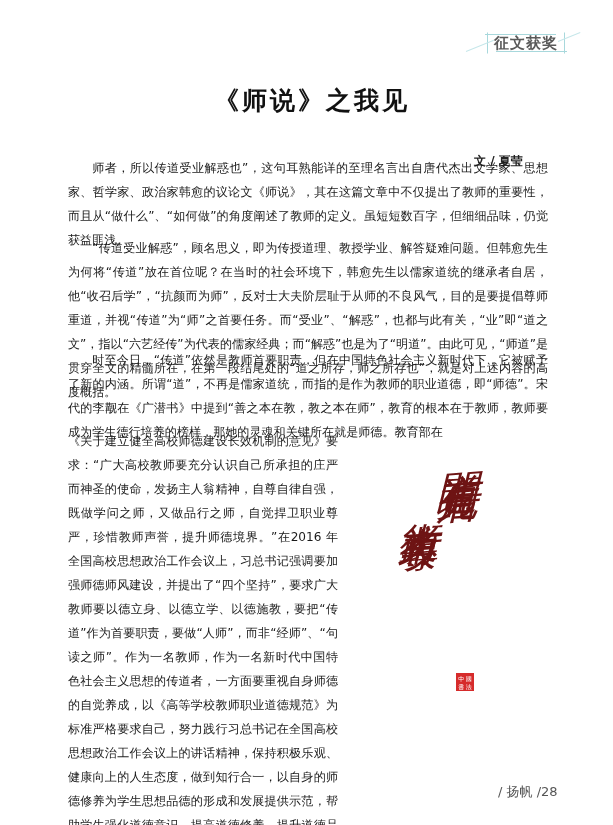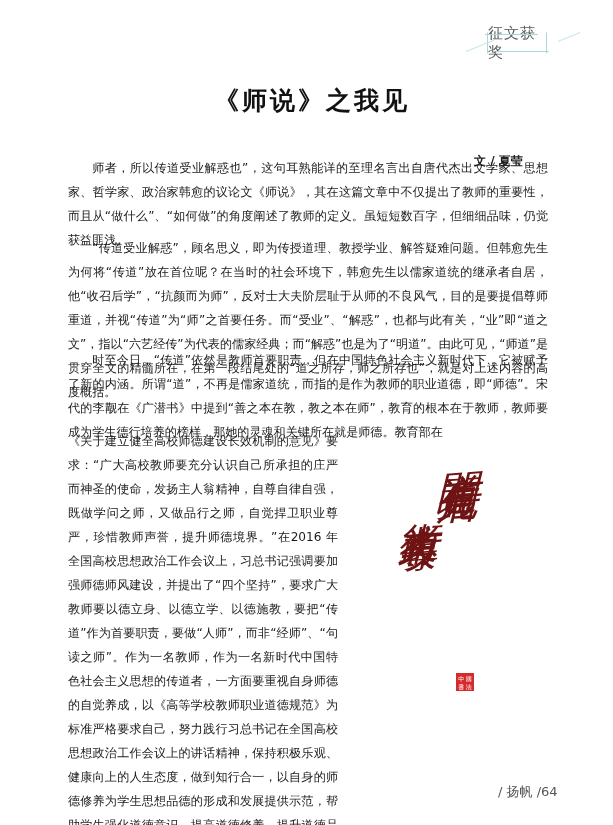--- a/index.html
+++ b/index.html
@@ -6,24 +6,24 @@
     html, body {
       width: 613px; height: 825px; background: #ffffff; overflow: hidden;
       font-family: "DejaVu Sans", "Liberation Sans", sans-serif;
       color: #1a1a1a;
     }
     .page { position: relative; width: 613px; height: 825px; }
 
     
     .section-tag {
       position: absolute; left: 487px; top: 32px;
-      width: 60px; height: 22px;
+      width: 78px; height: 22px;
       border: 1px solid #a8d8dc;
       border-top-color: transparent; border-bottom-color: transparent;
-      display: flex; align-items: center; justify-content: center;
+      display: flex; align-items: center; justify-content: center; font-weight: bold;
     }
     .section-tag::before, .section-tag::after {
       content: ""; position: absolute; height: 1px; background: #a8d8dc;
     }
     .section-tag::before { left: -3px; right: 8px; top: 1px; }
     .section-tag::after { left: 8px; right: -3px; bottom: 1px; }
     .section-tag .deco-line {
       position: absolute; height: 1px; background: #c6e7ea; transform-origin: left center;
     }
     .section-tag .deco-left { left: -22px; top: 18px; width: 30px; transform: rotate(-22deg); }
@@ -103,14 +103,14 @@
     <div class="cal-col cal-col-1">開道有先后</div>
     <div class="cal-col cal-col-2">術業有專攻</div>
     <div class="seal">
       <span>中</span>
       <span>國</span>
       <span>書</span>
       <span>法</span>
     </div>
   </div>
 
-  <div class="folio">/ 扬帆 /64</div>
+  <div class="folio">/ 扬帆 /28</div>
 </div>
 
 </body></html>

